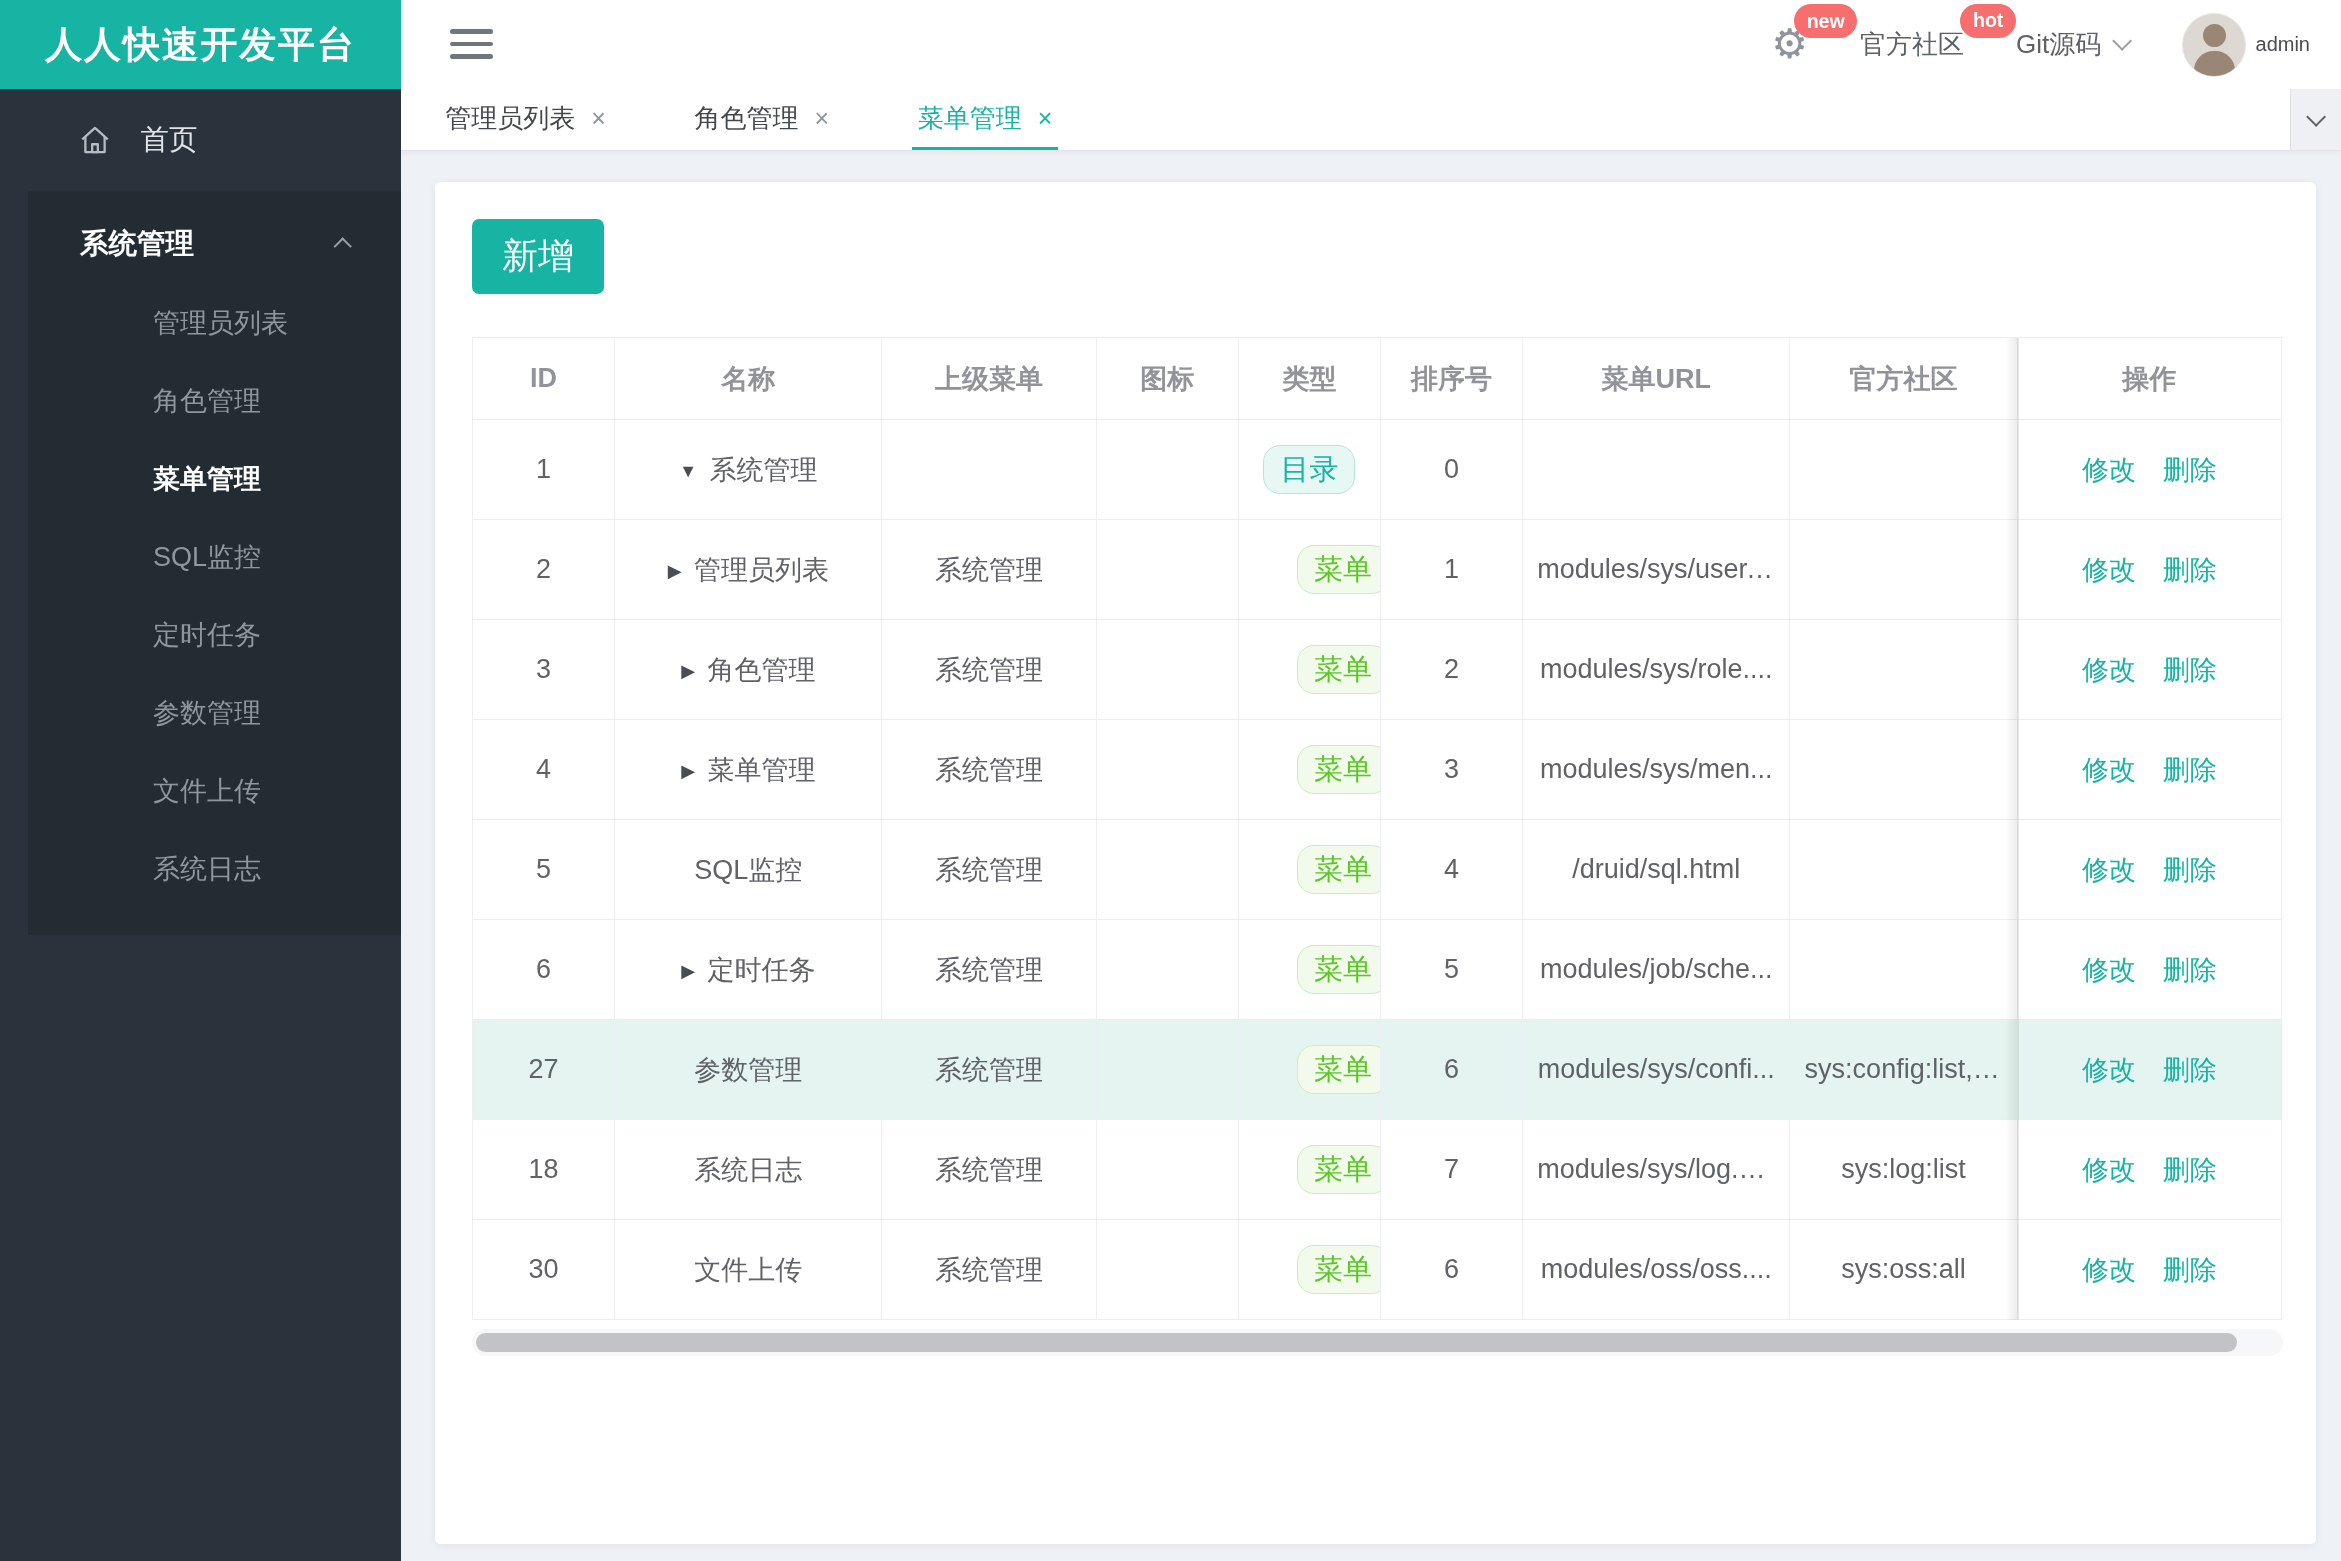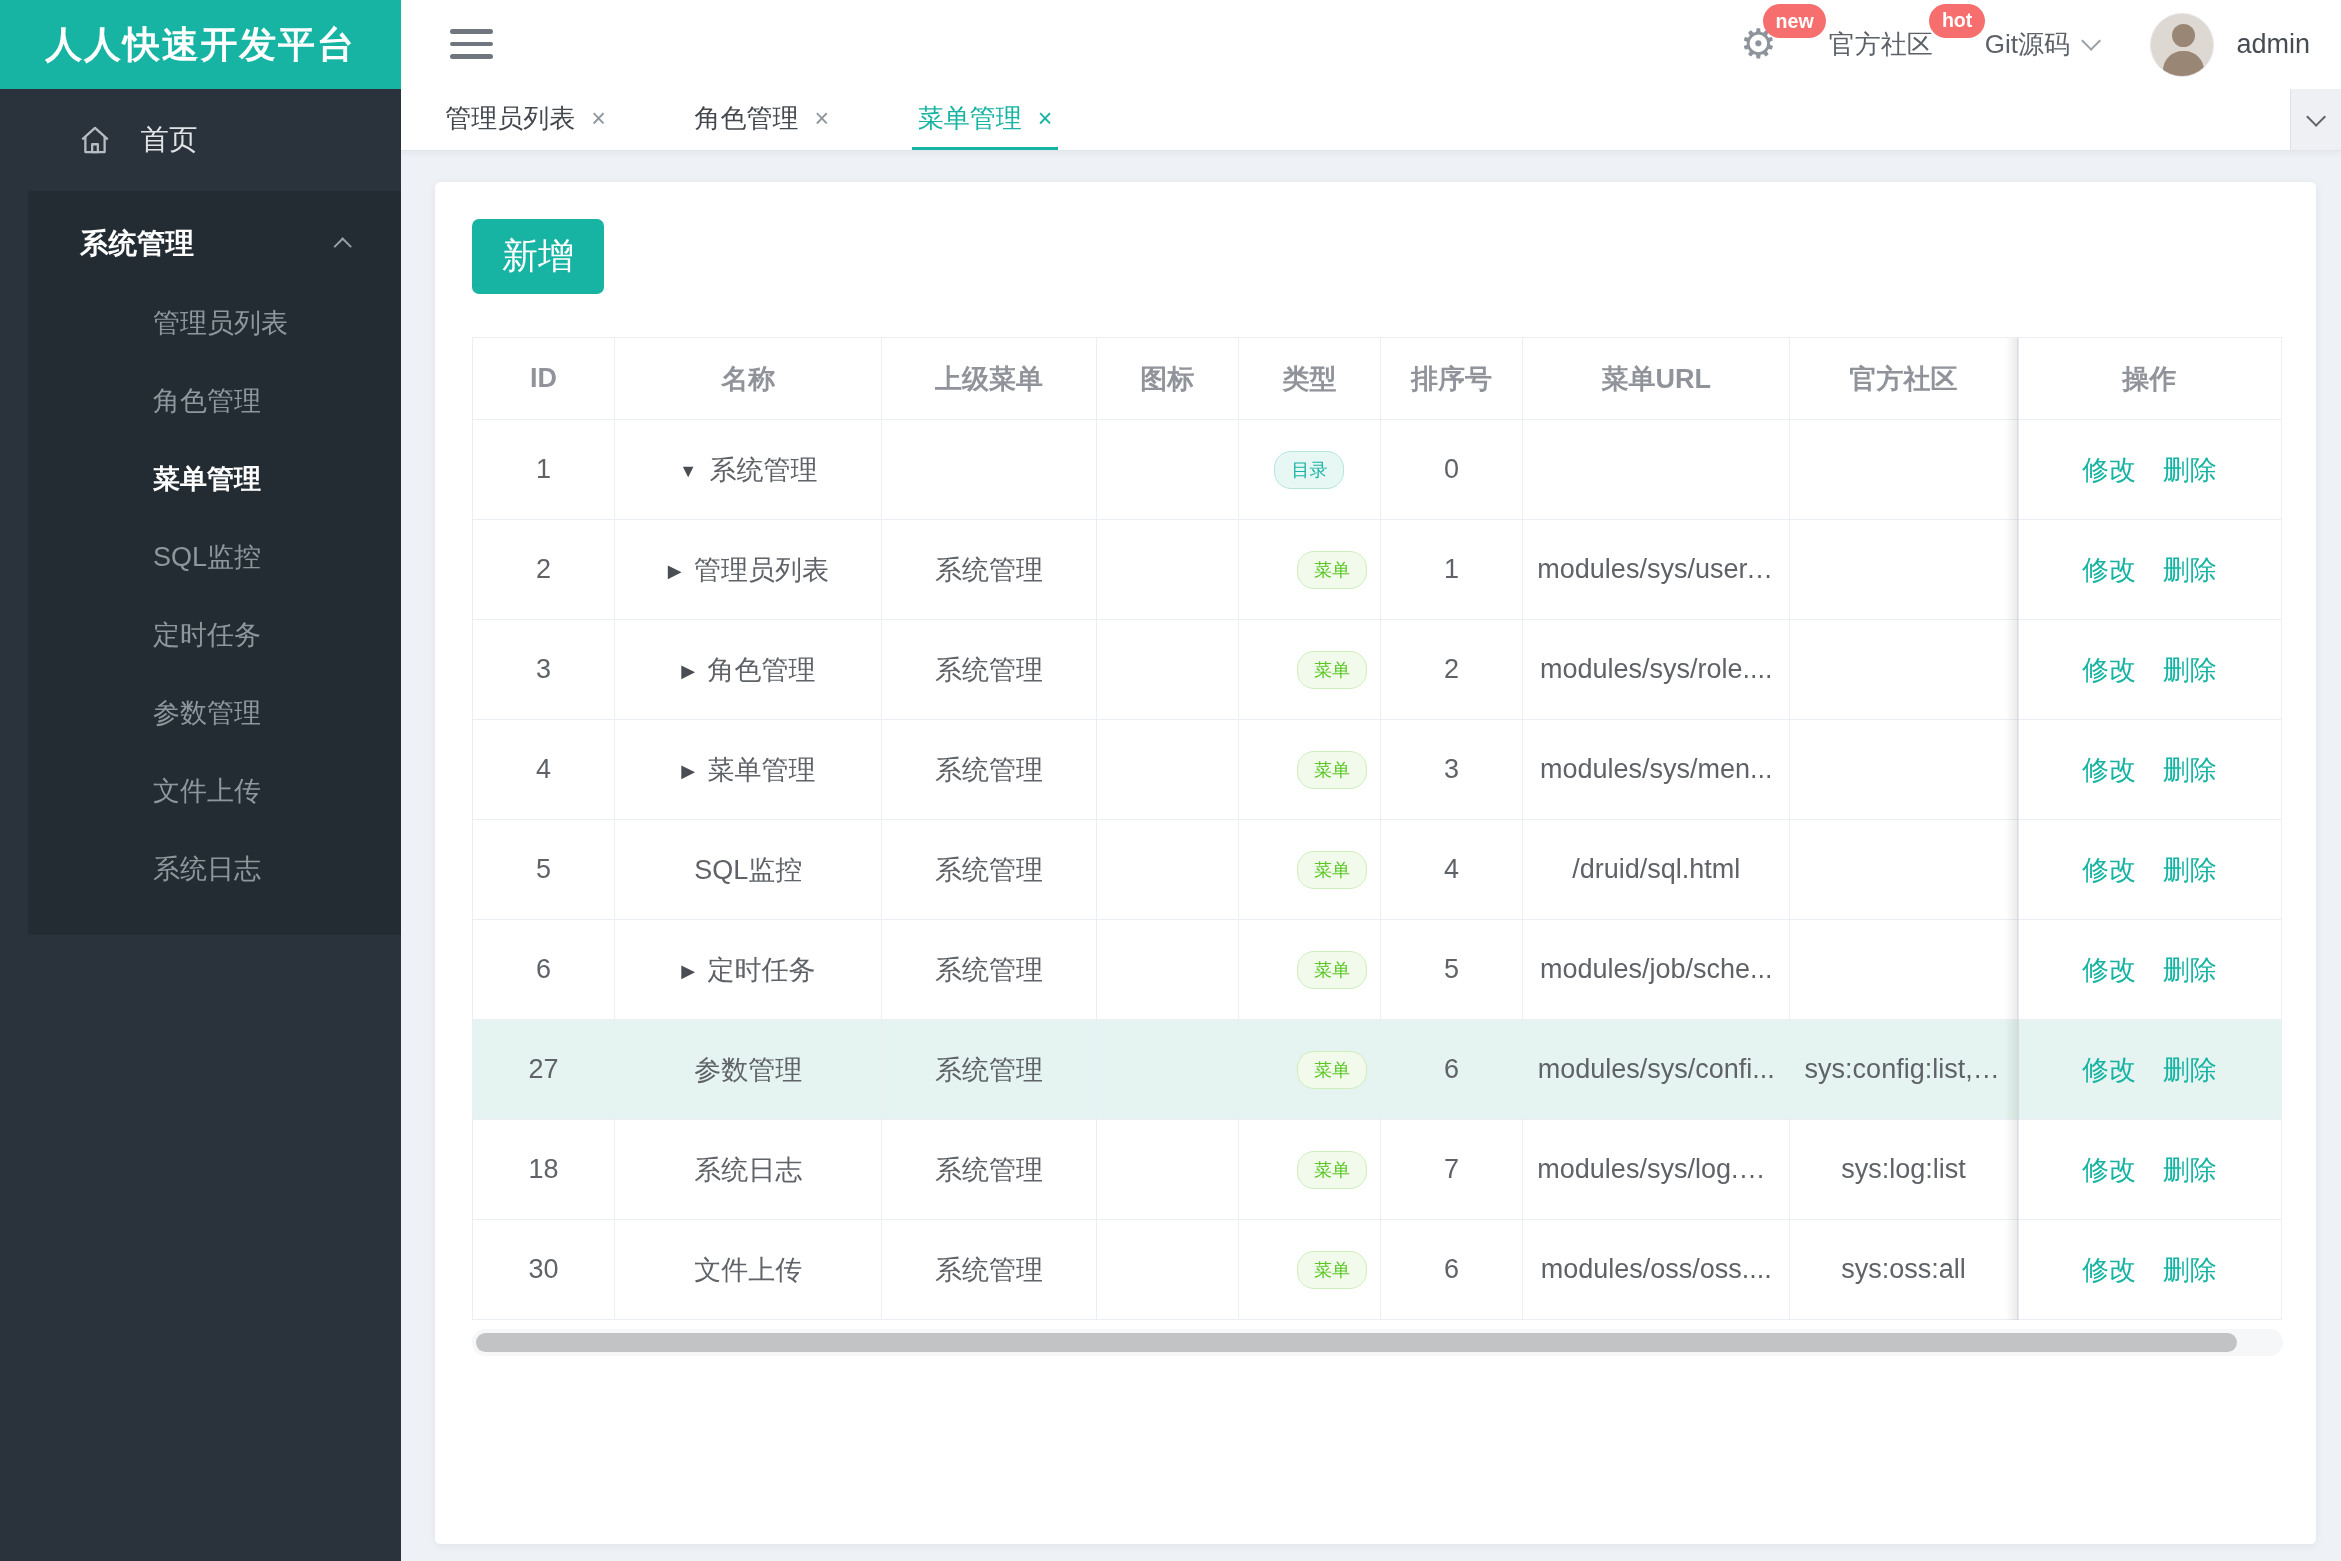--- a/index.html
+++ b/index.html
@@ -27,21 +27,21 @@
     font-size:19.6px; line-height:1; padding:7.1px 12.5px; border-radius:18px; font-weight:bold;
   }
   .mini-badge.hot-pos { left:auto; right:-52px; top:-23px; }
   .chev-down { width:14.2px; height:14.2px; border-right:2.7px solid #9aa0a6; border-bottom:2.7px solid #9aa0a6; transform:rotate(45deg); margin-left:14.2px; margin-top:-7.1px; }
   .avatar {
     width:64px; height:64px; border-radius:50%; background:#ddd8d2; position:relative; overflow:hidden;
     border:0.9px solid #e6e6e6;
   }
   .avatar::before { content:""; position:absolute; left:20.5px; top:10.7px; width:23px; height:23px; border-radius:50%; background:#9a8675; }
   .avatar::after  { content:""; position:absolute; left:11.6px; top:37px; width:41px; height:25px; border-radius:19.6px 19.6px 0 0; background:#9a8675; }
-  .admin-name { margin-left:22px; font-size:27px; color:#474c53; }
+  .admin-name { margin-left:10px; font-size:20px; color:#474c53; }
 
   
   .sidebar { position:absolute; left:0; top:89px; width:401px; height:1473px; background:#2a333b; z-index:20;padding-left:28px; }
   .side-home { height:102px; display:flex; align-items:center; padding-left:50px; color:#dfe3e6; font-size:28.5px; cursor:pointer; }
   .side-home svg { margin-right:28.5px; }
   .side-group { background:#232c33; padding:12.5px 0 27px 0; }
   .group-title { height:80px; display:flex; align-items:center; justify-content:space-between; padding:0 52px; color:#ffffff; font-size:28.5px; font-weight:bold; cursor:pointer; }
   .chev-up { width:13.4px; height:13.4px; border-left:2.7px solid #98a1a6; border-top:2.7px solid #98a1a6; transform:rotate(45deg); margin-top:7.1px; }
   .side-item { height:78px; line-height:78px; padding-left:125px; font-size:27px; color:#8e979c; cursor:pointer; }
   .side-item.active { color:#ffffff; font-weight:bold; }
@@ -77,21 +77,21 @@
   th, td {
     border-right:0.9px solid #ebeef5; border-bottom:0.9px solid #ebeef5;
     text-align:center; vertical-align:middle; padding:0 14.2px;
     overflow:hidden; white-space:nowrap; text-overflow:ellipsis; background:#fff;
   }
   th { height:82px; color:#909399; font-weight:bold; }
   td { height:100px; color:#5f6368; }
   tr.row-highlight td { background:#e5f4f0; }
   .caret { display:inline-block; font-size:18px; color:#4a4e54; margin-right:12.5px; transform:translateY(-1.8px); }
   .op-link { color:#17b3a3; margin:0 13.4px; cursor:pointer; text-decoration:none; }
-  .tag { display:inline-block; padding:9px 16px; border-radius:17px; font-size:18px; line-height:1; border:0.9px solid; }
+  .tag { display:inline-block; padding:9px 16px; border-radius:17px; font-size:29px; line-height:1; border:0.9px solid; }
   .tag-dir  { color:#17b3a3; background:#e7f7f4; border-color:#b5e6dd; }
   .tag-menu { color:#5ac725; background:#f2faec; border-color:#cdeebb;margin-left:44px; }
   .fixed-col-shadow {
     position:absolute; top:0; bottom:0; right:264px; width:14.2px; pointer-events:none;
     background:linear-gradient(to left, rgba(0,0,0,0.09), rgba(0,0,0,0)); z-index:5;
   }
 
   .hscroll { position:relative; margin-top:9px; width:1811px; height:27px; background:#f6f7f9; border-radius:13.4px; cursor:pointer; }
   .hscroll-thumb { position:absolute; left:3.6px; top:3.6px; width:1761px; height:19.6px; background:#c1c3c5; border-radius:9.8px; }
 </style>

